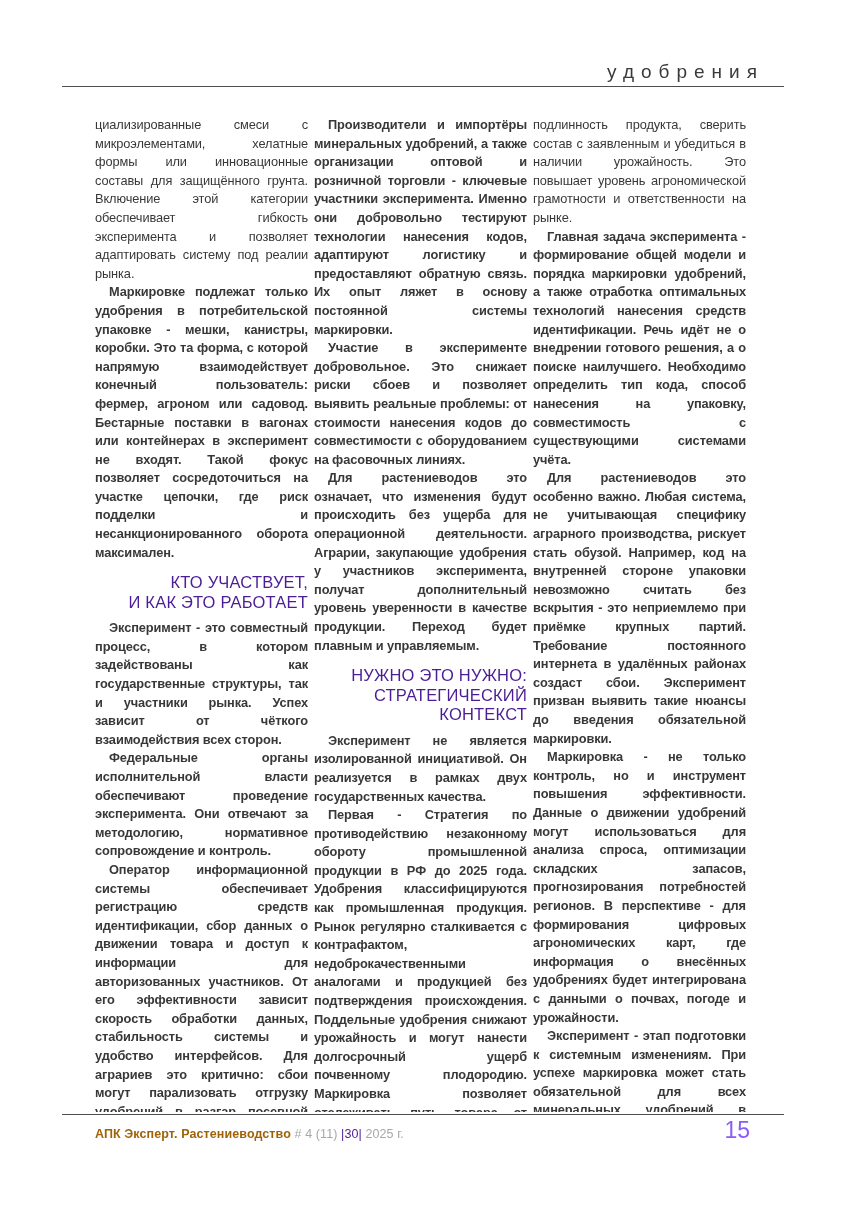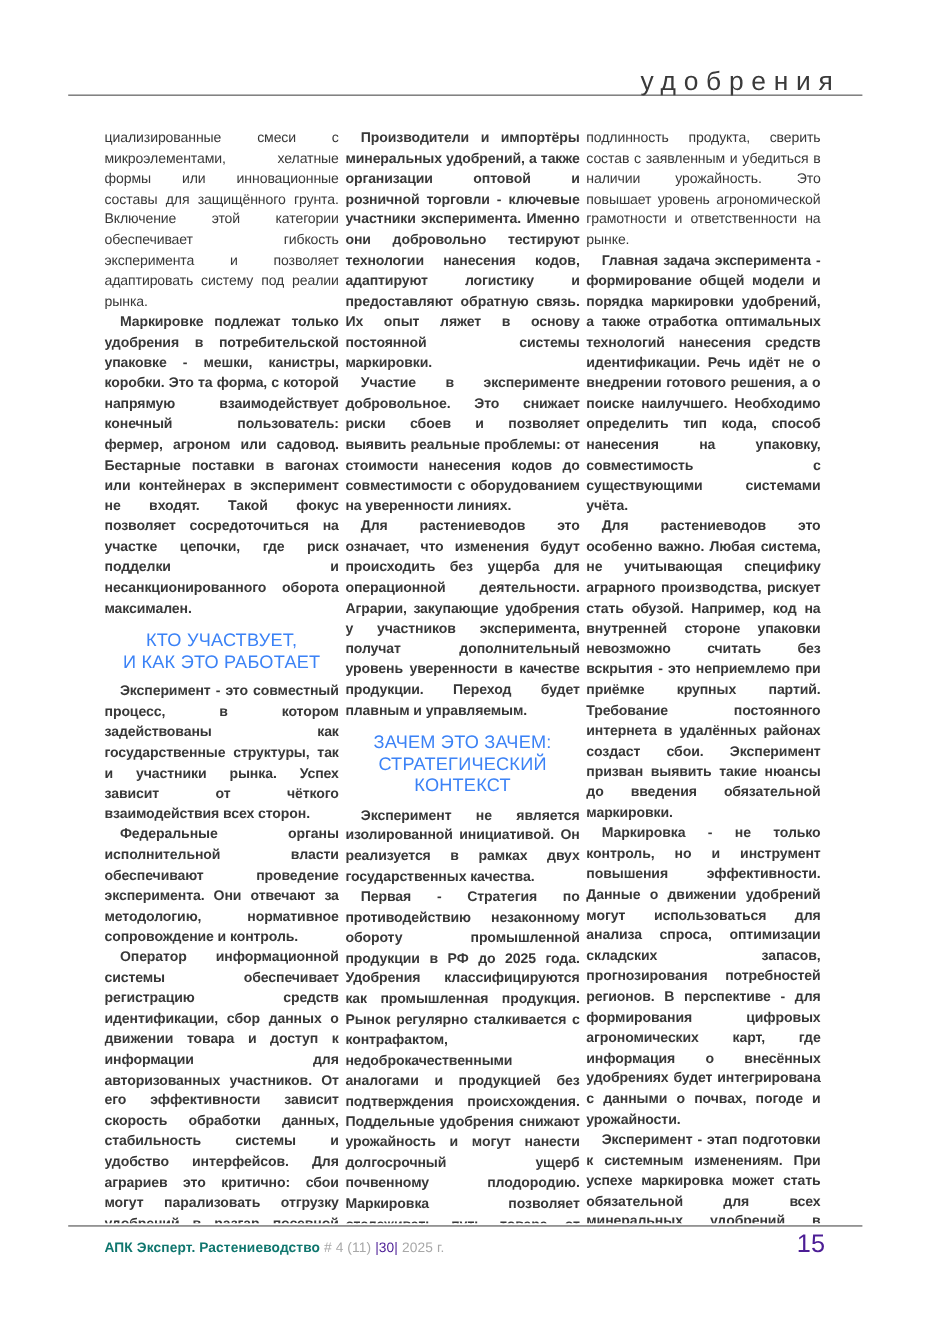--- a/index.html
+++ b/index.html
@@ -7,21 +7,21 @@
   body {
     background:#ffffff;
     font-family:"Liberation Sans", sans-serif;
     position:relative;
     overflow:hidden;
   }
   .page { position:absolute; inset:0; background:#ffffff; }
 
   .header-label {
     position:absolute; top:61px; right:82px;
-    font-size:24px; font-weight:400;
+    font-size:19px; font-weight:400;
     letter-spacing:7px; color:#3a3a3a;
   }
   .rule {
     position:absolute; left:62px; right:62px;
     border-top:1.6px solid #4d4d4d; height:0;
   }
   .header-rule { top:86px; }
   .footer-rule { top:1114px; }
 
   .columns {
@@ -33,34 +33,34 @@
     flex:0 0 213px; width:213px;
     text-align:justify;
     color:#383838;
     font-size:12.8px; line-height:18.6px;
     letter-spacing:-0.1px;
   }
   .col p.para { margin:0; }
   .col p.indent { text-indent:14px;font-weight:bold; }
   .heading {
     font-size:16.5px; line-height:19.5px; font-weight:400;
-    color:#3b82f6; letter-spacing:0.2px;
-    white-space:pre-line; text-align:center;
+    color:#4c1d95; letter-spacing:0.2px;
+    white-space:pre-line; text-align:right;
     margin:11px 0 7px 0;
   }
 
   .footer-left {
     position:absolute; top:1127px; left:95px;
     font-size:12.5px; color:#a8a8a8; letter-spacing:0.1px;
   }
-  .footer-left .mag { font-weight:bold; color:#0f766e; }
+  .footer-left .mag { font-weight:bold; color:#a16207; }
   .footer-left .issue-no { color:#4c1d95; }
   .page-number {
     position:absolute; top:1117px; right:96px;
-    font-size:23px; color:#4c1d95; font-weight:400;
+    font-size:23px; color:#8b5cf6; font-weight:400;
   }
 </style>
 </head>
 <body>
 
 <div class="page">
 
   <div class="header-label">удобрения</div>
   <div class="rule header-rule"></div>
 
@@ -73,23 +73,23 @@
 И КАК ЭТО РАБОТАЕТ</h2>
       <p class="para indent">Эксперимент - это совместный процесс, в котором задействованы как государственные структуры, так и участники рынка. Успех зависит от чёткого взаимодействия всех сторон.</p>
       <p class="para indent">Федеральные органы исполнительной власти обеспечивают проведение эксперимента. Они отвечают за методологию, нормативное сопровождение и контроль.</p>
       <p class="para indent">Оператор информационной системы обеспечивает регистрацию средств идентификации, сбор данных о движении товара и доступ к информации для авторизованных участников. От его эффективности зависит скорость обработки данных, стабильность системы и удобство интерфейсов. Для аграриев это критично: сбои могут парализовать отгрузку удобрений в разгар посевной или подкормочного периода.</p>
       <p class="para indent">Операторы электронного документооборота интегрируют систему маркировки с документами - накладными, сертификатами качества. Это позволяет автоматически привязывать коды идентификации к конкретным партиям, минимизируя ручной ввод и ошибки. Для крупных хозяйств, где ежедневно обрабатываются сотни накладных, такая интеграция необходима.</p>
 
     </div>
 
     <div class="col">
       <p class="para indent">Производители и импортёры минеральных удобрений, а также организации оптовой и розничной торговли - ключевые участники эксперимента. Именно они добровольно тестируют технологии нанесения кодов, адаптируют логистику и предоставляют обратную связь. Их опыт ляжет в основу постоянной системы маркировки.</p>
-      <p class="para indent">Участие в эксперименте добровольное. Это снижает риски сбоев и позволяет выявить реальные проблемы: от стоимости нанесения кодов до совместимости с оборудованием на уверенности линиях.</p>
+      <p class="para indent">Участие в эксперименте добровольное. Это снижает риски сбоев и позволяет выявить реальные проблемы: от стоимости нанесения кодов до совместимости с оборудованием на фасовочных линиях.</p>
       <p class="para indent">Для растениеводов это означает, что изменения будут происходить без ущерба для операционной деятельности. Аграрии, закупающие удобрения у участников эксперимента, получат дополнительный уровень уверенности в качестве продукции. Переход будет плавным и управляемым.</p>
-      <h2 class="heading">ЗАЧЕМ ЭТО ЗАЧЕМ:
+      <h2 class="heading">НУЖНО ЭТО НУЖНО:
 СТРАТЕГИЧЕСКИЙ КОНТЕКСТ</h2>
       <p class="para indent">Эксперимент не является изолированной инициативой. Он реализуется в рамках двух государственных качества.</p>
       <p class="para indent">Первая - Стратегия по противодействию незаконному обороту промышленной продукции в РФ до 2025 года. Удобрения классифицируются как промышленная продукция. Рынок регулярно сталкивается с контрафактом, недоброкачественными аналогами и продукцией без подтверждения происхождения. Поддельные удобрения снижают урожайность и могут нанести долгосрочный ущерб почвенному плодородию. Маркировка позволяет отслеживать путь товара от завода до потребителя, выявлять несанкционированные перепродажи и блокировать каналы поставок контрафакта.</p>
 
     </div>
 
     <div class="col">
       <p class="para">подлинность продукта, сверить состав с заявленным и убедиться в наличии урожайность. Это повышает уровень агрономической грамотности и ответственности на рынке.</p>
       <p class="para indent">Главная задача эксперимента - формирование общей модели и порядка маркировки удобрений, а также отработка оптимальных технологий нанесения средств идентификации. Речь идёт не о внедрении готового решения, а о поиске наилучшего. Необходимо определить тип кода, способ нанесения на упаковку, совместимость с существующими системами учёта.</p>
       <p class="para indent">Для растениеводов это особенно важно. Любая система, не учитывающая специфику аграрного производства, рискует стать обузой. Например, код на внутренней стороне упаковки невозможно считать без вскрытия - это неприемлемо при приёмке крупных партий. Требование постоянного интернета в удалённых районах создаст сбои. Эксперимент призван выявить такие нюансы до введения обязательной маркировки.</p>

